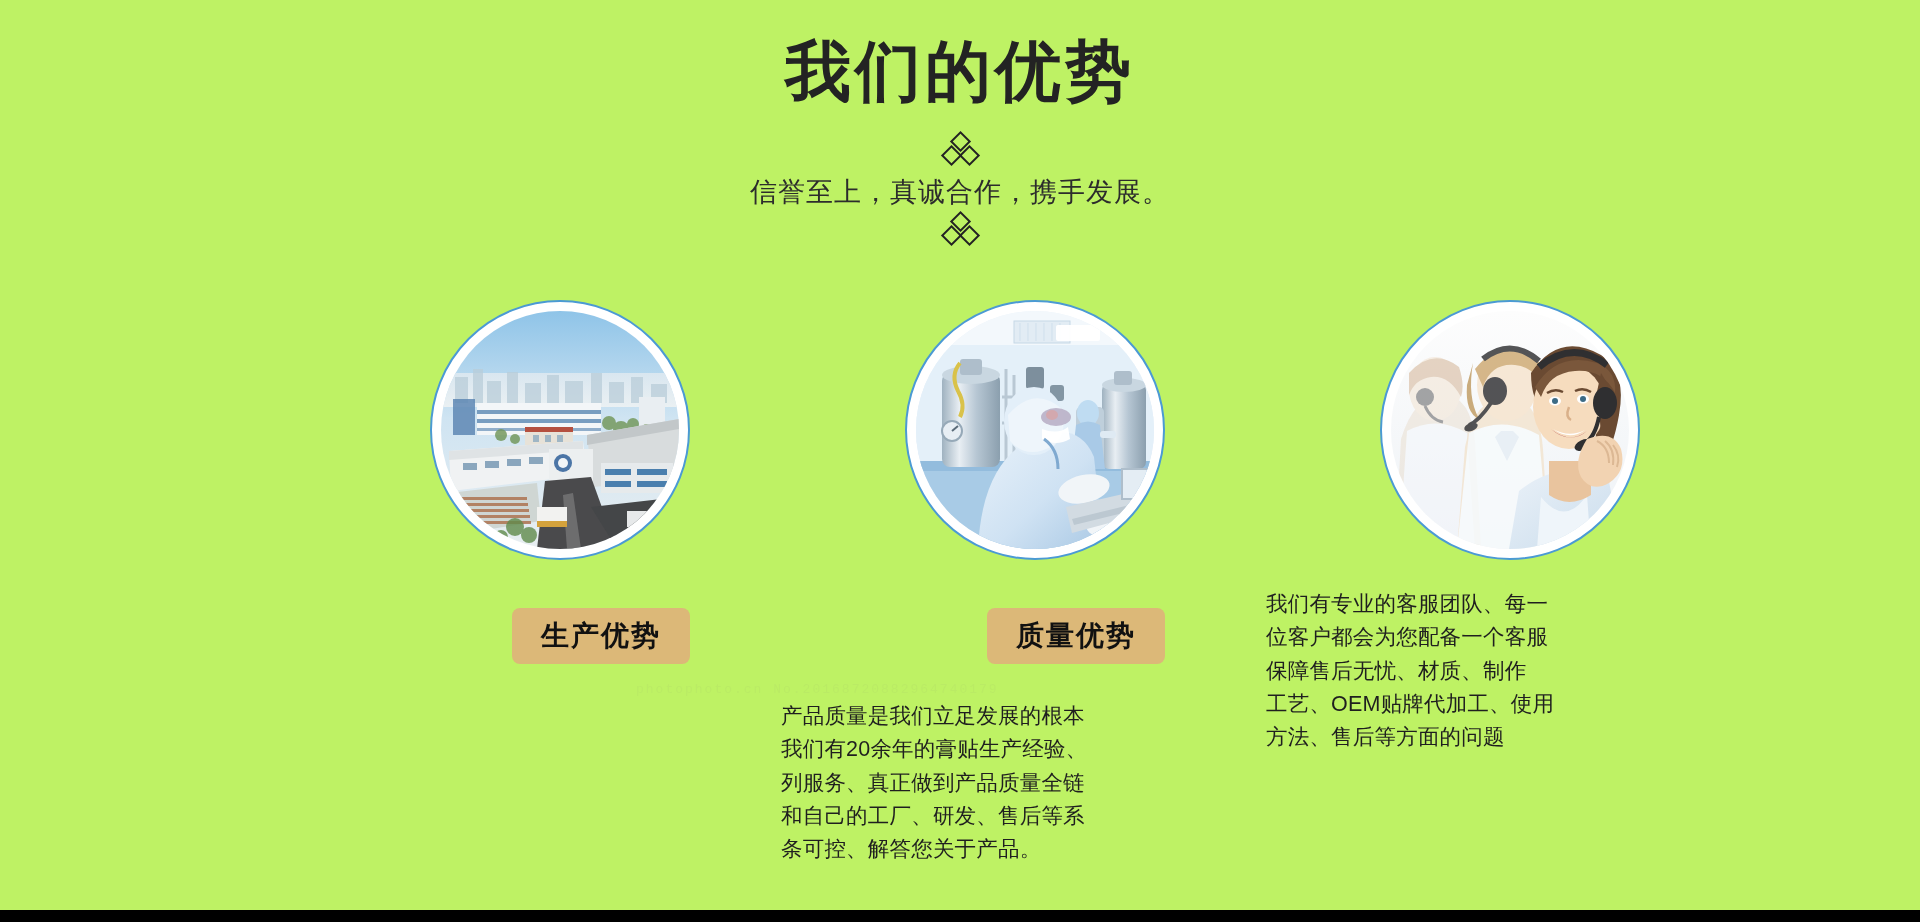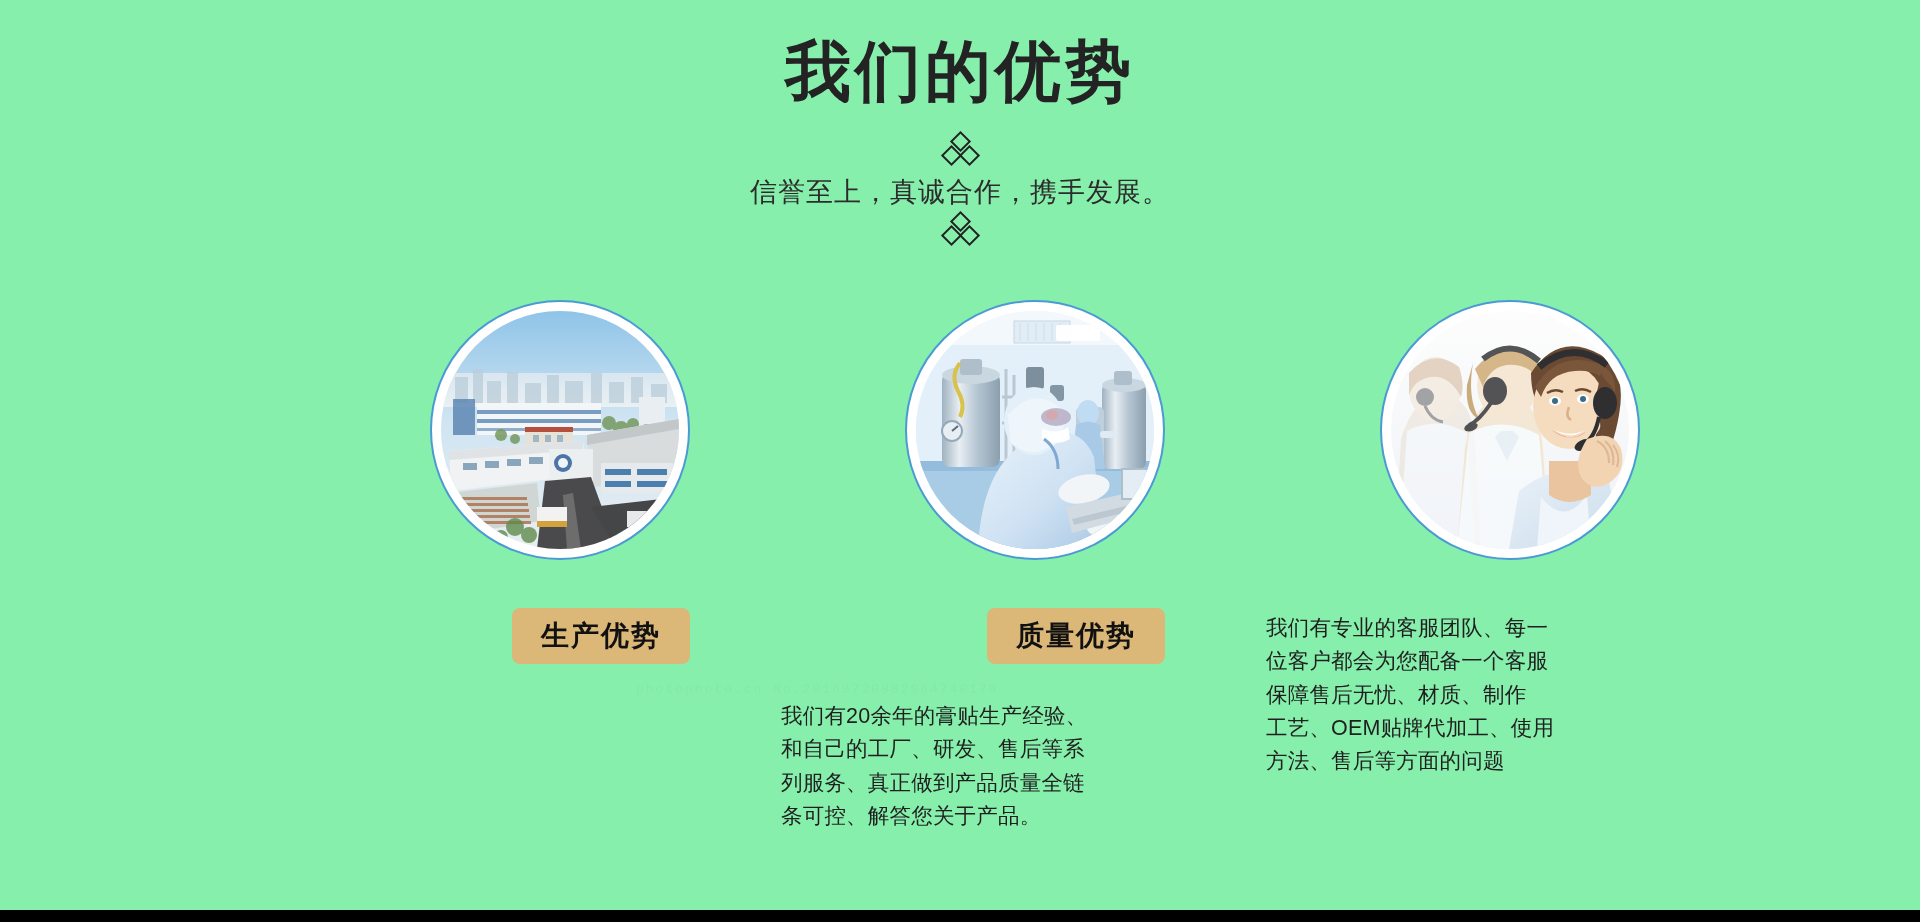--- a/index.html
+++ b/index.html
@@ -9,21 +9,21 @@
     height: 922px;
     background: #ffffff;
     font-family: "Liberation Sans", "DejaVu Sans", sans-serif;
     overflow: hidden;
   }
 
   .page {
     position: relative;
     width: 1920px;
     height: 922px;
-    background: #86efac;
+    background: #bef264;
   }
 
   
   .section-title {
     position: absolute;
     top: 30px;
     left: 0;
     width: 1920px;
     text-align: center;
     font-size: 66px;
@@ -147,21 +147,21 @@
     line-height: 1.55;
     color: #1f1f1f;
     letter-spacing: 0.2px;
     text-align: left;
     width: 100%;
   }
   .body-text .ln { display: block; white-space: nowrap; }
 
   .card-1 .body-text { padding-left: 10px; }
   .card-2 .body-text { margin-top: 36px; padding-left: 16px; }
-  .card-3 .body-text { margin-top: 52px; padding-left: 26px; }
+  .card-3 .body-text { margin-top: 28px; padding-left: 26px; }
 
   
   .watermark {
     position: absolute;
     top: 682px;
     left: 636px;
     font-size: 13px;
     letter-spacing: 2px;
     color: rgba(120,120,120,0.055);
     white-space: nowrap;
@@ -394,23 +394,24 @@
 
             <polygon points="150,196 238,176 238,200 156,222" fill="#d2dbe2"></polygon>
             <polygon points="156,208 230,190 232,196 158,214" fill="#bcc8d1"></polygon>
 
             <rect x="206" y="158" width="32" height="30" fill="#e4edf4" stroke="#aebecb" stroke-width="2"></rect>
           </svg>
         </div>
       </div>
       <div class="badge">质量优势</div>
       <div class="body-text">
+        <span class="ln">产品质量是我们立足发展的根本</span>
         <span class="ln">我们有20余年的膏贴生产经验、</span>
+        <span class="ln">列服务、真正做到产品质量全链</span>
         <span class="ln">和自己的工厂、研发、售后等系</span>
-        <span class="ln">列服务、真正做到产品质量全链</span>
         <span class="ln">条可控、解答您关于产品。</span>
       </div>
     </div>
 
     <div class="card card-3">
       <div class="circle-wrap">
         <div class="circle-img">
           <svg viewBox="0 0 238 238" preserveAspectRatio="xMidYMid slice">
             <defs>
               <linearGradient id="bg3" x1="0" y1="0" x2="0" y2="1">

